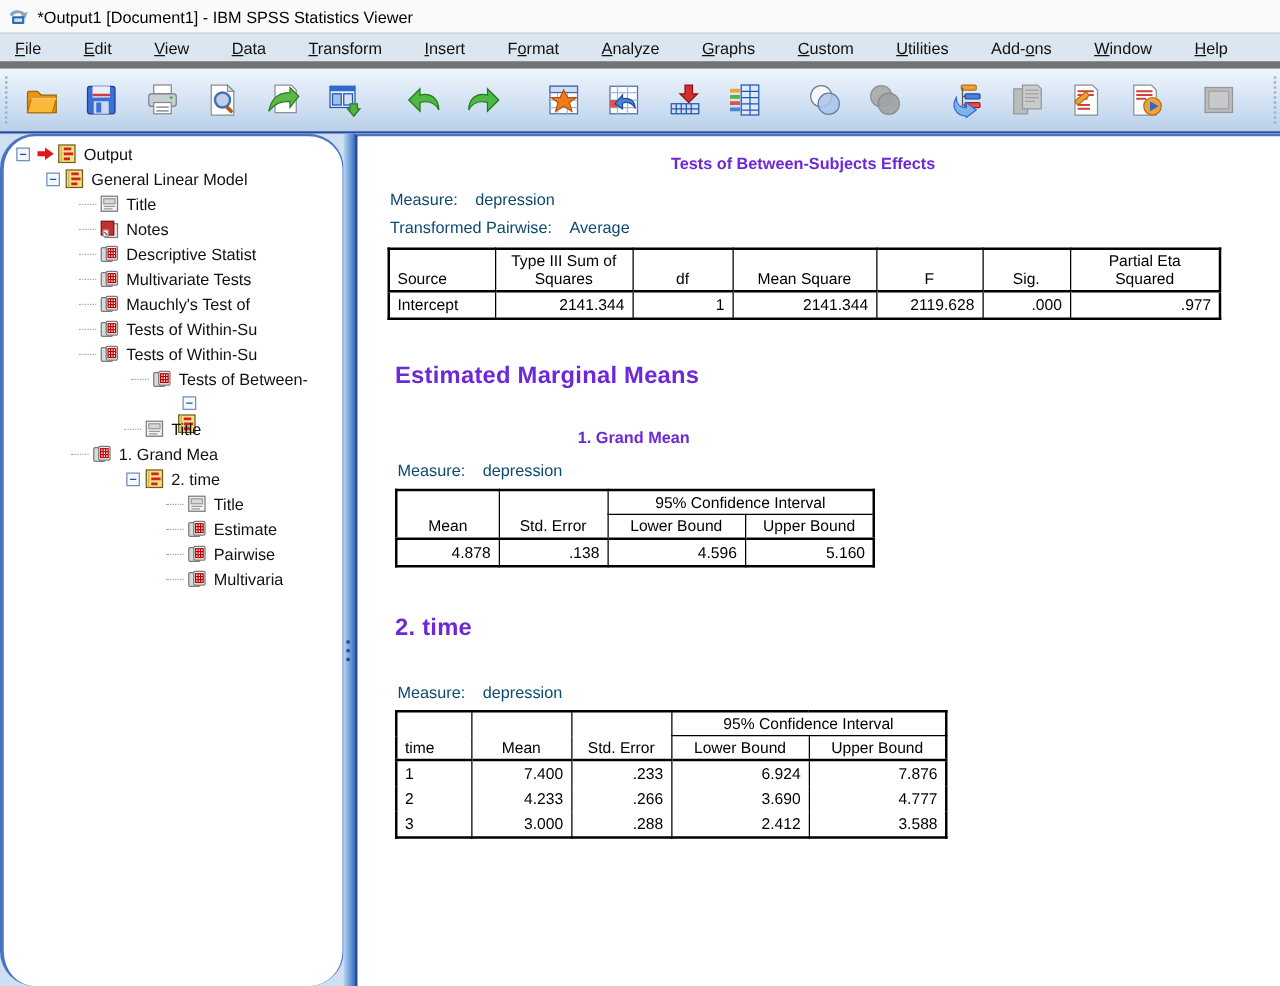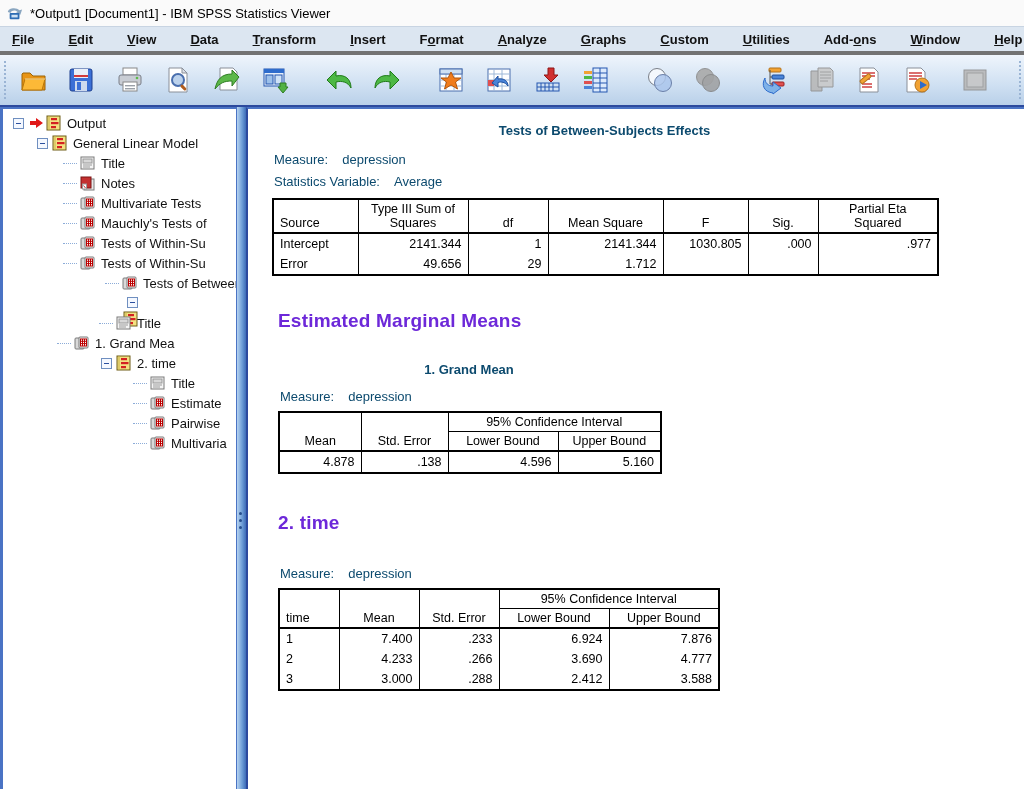--- a/index.html
+++ b/index.html
@@ -2,52 +2,52 @@
 <html><head>
 <meta charset="utf-8">
 <style>
   * { margin:0; padding:0; box-sizing:border-box; }
   html,body { width:1024px; height:789px; overflow:hidden; }
   body { font-family:"Liberation Sans", sans-serif; background:#fff; color:#111; }
 
   
   .titlebar { height:26px; background:#fafafa; display:flex; align-items:center; padding:0 6px; font-size:13px; color:#000; }
   .titlebar .app-icon { width:18px; height:16px; margin-right:6px; }
-  .menubar { height:29px; background:#dce6f1; border-top:1px solid #c8d4e2; display:flex; align-items:center; gap:30px; padding:0 10px; font-size:13px; border-bottom:4px solid #737373;font-weight:bold; }
+  .menubar { height:29px; background:#dce6f1; border-top:1px solid #c8d4e2; display:flex; align-items:center; gap:30px; padding:0 10px; font-size:13px; border-bottom:6px solid #737373; }
   .menu-item { cursor:default; padding:2px 2px; white-space:nowrap; }
   .menu-item u { text-decoration:underline; }
   .toolbar { height:52px; background:linear-gradient(#eff5fc,#cfe0f2 60%,#b9d0e9); border-bottom:2px solid #2c4a9e; display:flex; align-items:center; gap:10px; padding:0 6px 0 14px; position:relative; }
   .toolbar::before { content:""; position:absolute; left:4px; top:6px; bottom:6px; border-left:2px dotted #9ab4d4; }
   .toolbar::after { content:""; position:absolute; right:3px; top:6px; bottom:6px; border-left:2px dotted #9ab4d4; }
   .tbtn { width:40px; height:40px; display:flex; align-items:center; justify-content:center; border-radius:3px; }
   .tbtn svg { width:30px; height:30px; }
   .tbtn.disabled { opacity:.9; }
   .tb-gap { width:6px; }
   .tb-spacer { flex:1; }
 
   
   .main { position:absolute; top:107px; left:0; right:0; bottom:0; display:flex; background:#cfe0f2; }
-  .treepanel { width:237px; background:#fff; border-left:3px solid #4a73c4; border-top:2px solid #4a73c4; border-right:1px solid #4a73c4; overflow:hidden; padding-top:4px; font-size:13px; }
+  .treepanel { width:275px; background:#fff; border-left:3px solid #4a73c4; border-top:2px solid #4a73c4; border-right:1px solid #4a73c4; overflow:hidden; padding-top:4px; font-size:13px;border-radius:28px; }
   .splitter { width:9px; background:linear-gradient(90deg,#b7d3f0,#6f9fd8 55%,#3c6cb8); position:relative; }
   .splitter .grip { position:absolute; top:405px; left:2px; display:flex; flex-direction:column; gap:4px; }
   .splitter .grip i { width:3px; height:3px; background:#274f8e; border-radius:50%; display:block; }
   .contentpanel { flex:1; background:#fff; border-top:2px solid #4a73c4; border-left:2px solid #2c4a9e; overflow:hidden; padding:14px 0 0 24px; }
 
   
   .trow { height:20px; display:flex; align-items:center; white-space:nowrap; }
   .trow .slot { width:18px; height:20px; display:flex; align-items:center; justify-content:center; flex:0 0 18px; }
   .trow .conn { width:14px; border-top:1px dotted #8cacd8; }
   .expander { width:11px; height:11px; border:1px solid #6f8fc0; background:#f4f8ff; position:relative; }
   .expander::after { content:""; position:absolute; left:2px; right:2px; top:4px; height:1px; background:#2a4f9e; }
   .cur-arrow { width:16px; height:12px; }
   .ticon { width:17px; height:16px; margin-right:5px; flex:0 0 17px; }
   .tlabel { overflow:hidden; }
 
   
-  .tbl-title { font-weight:bold; font-size:13px; text-align:center; color:#0c4a6e; }
+  .tbl-title { font-weight:bold; font-size:13px; text-align:center; color:#6d28d9; }
   .measure-line { font-size:13px; margin:0 0 7px 2px; color:#0c4a6e; }
   .measure-line .val { margin-left:14px; }
   .big-heading { font-weight:bold; font-size:19px; color:#6d28d9; letter-spacing:0.2px; }
 
   table.spss { border-collapse:collapse; border:2px solid #000; font-size:12.5px; table-layout:fixed; }
   table.spss th, table.spss td { border-left:1px solid #000; border-right:1px solid #000; font-weight:normal; padding:2px 6px; color:#000; }
   table.spss thead th { text-align:center; vertical-align:bottom; }
   table.spss .hsep th { border-bottom:2px solid #000; }
   table.spss td.num { text-align:right; }
   table.spss td.lab, table.spss th.lab { text-align:left; }
@@ -299,33 +299,45 @@
       <div class="trow" style="padding-left: 58px;">
         <span class="slot">
           <span class="conn"></span>
         </span>
         <span class="ticon"><svg viewBox="0 0 17 16">
             <rect x="2" y="3" width="9" height="11" rx="1" fill="#d9d9d9" stroke="#7a7a7a"></rect>
             <rect x="6" y="2" width="9" height="11" rx="1" fill="#efefef" stroke="#7a7a7a"></rect>
             <rect x="7.5" y="4" width="6" height="7" fill="#fff" stroke="#b00"></rect>
             <path d="M7.5 6.3 H13.5 M7.5 8.6 H13.5 M9.5 4 V11 M11.5 4 V11" stroke="#b00"></path>
           </svg></span>
+        <span class="tlabel">Descriptive Statist</span>
+      </div>
+      <div class="trow" style="padding-left: 58px;">
+        <span class="slot">
+          <span class="conn"></span>
+        </span>
+        <span class="ticon"><svg viewBox="0 0 17 16">
+            <rect x="2" y="3" width="9" height="11" rx="1" fill="#d9d9d9" stroke="#7a7a7a"></rect>
+            <rect x="6" y="2" width="9" height="11" rx="1" fill="#efefef" stroke="#7a7a7a"></rect>
+            <rect x="7.5" y="4" width="6" height="7" fill="#fff" stroke="#b00"></rect>
+            <path d="M7.5 6.3 H13.5 M7.5 8.6 H13.5 M9.5 4 V11 M11.5 4 V11" stroke="#b00"></path>
+          </svg></span>
         <span class="tlabel">Multivariate Tests</span>
       </div>
       <div class="trow" style="padding-left: 58px;">
         <span class="slot">
           <span class="conn"></span>
         </span>
         <span class="ticon"><svg viewBox="0 0 17 16">
             <rect x="2" y="3" width="9" height="11" rx="1" fill="#d9d9d9" stroke="#7a7a7a"></rect>
             <rect x="6" y="2" width="9" height="11" rx="1" fill="#efefef" stroke="#7a7a7a"></rect>
             <rect x="7.5" y="4" width="6" height="7" fill="#fff" stroke="#b00"></rect>
             <path d="M7.5 6.3 H13.5 M7.5 8.6 H13.5 M9.5 4 V11 M11.5 4 V11" stroke="#b00"></path>
           </svg></span>
-        <span class="tlabel">Mauchly's Tests of</span>
+        <span class="tlabel">Mauchly's Test of</span>
       </div>
       <div class="trow" style="padding-left: 58px;">
         <span class="slot">
           <span class="conn"></span>
         </span>
         <span class="ticon"><svg viewBox="0 0 17 16">
             <rect x="2" y="3" width="9" height="11" rx="1" fill="#d9d9d9" stroke="#7a7a7a"></rect>
             <rect x="6" y="2" width="9" height="11" rx="1" fill="#efefef" stroke="#7a7a7a"></rect>
             <rect x="7.5" y="4" width="6" height="7" fill="#fff" stroke="#b00"></rect>
             <path d="M7.5 6.3 H13.5 M7.5 8.6 H13.5 M9.5 4 V11 M11.5 4 V11" stroke="#b00"></path>
@@ -463,21 +475,21 @@
 
   <div class="contentpanel">
 
     <div style="width:665px; margin-bottom:14px;">
       <div class="tbl-title">Tests of Between-Subjects Effects</div>
     </div>
     <div class="measure-line">
       <span>Measure:</span><span class="val">depression</span>
     </div>
     <div class="measure-line" style="margin-bottom:9px;">
-      <span>Statistics Variable:</span><span class="val">Average</span>
+      <span>Transformed Pairwise:</span><span class="val">Average</span>
     </div>
     <table class="spss t1" style="margin-bottom:34px;">
       <colgroup>
           <col style="width:85px">
           <col style="width:110px">
           <col style="width:80px">
           <col style="width:115px">
           <col style="width:85px">
           <col style="width:70px">
           <col style="width:120px">
@@ -492,32 +504,23 @@
           <th>Sig.</th>
           <th>Partial Eta Squared</th>
         </tr>
       </thead>
       <tbody>
         <tr>
           <td class="lab">Intercept</td>
           <td class="num">2141.344</td>
           <td class="num">1</td>
           <td class="num">2141.344</td>
-          <td class="num">1030.805</td>
+          <td class="num">2119.628</td>
           <td class="num">.000</td>
           <td class="num">.977</td>
-        </tr>
-        <tr>
-          <td class="lab">Error</td>
-          <td class="num">49.656</td>
-          <td class="num">29</td>
-          <td class="num">1.712</td>
-          <td class="num"></td>
-          <td class="num"></td>
-          <td class="num"></td>
         </tr>
       </tbody>
     </table>
 
     <div class="big-heading" style="margin:0 0 30px 6px;">Estimated Marginal Means</div>
 
     <div class="center-over-t2" style="margin-left:6px; margin-bottom:12px;">
       <div class="tbl-title">1. Grand Mean</div>
     </div>
     <div class="measure-line" style="margin-left:8px;">

